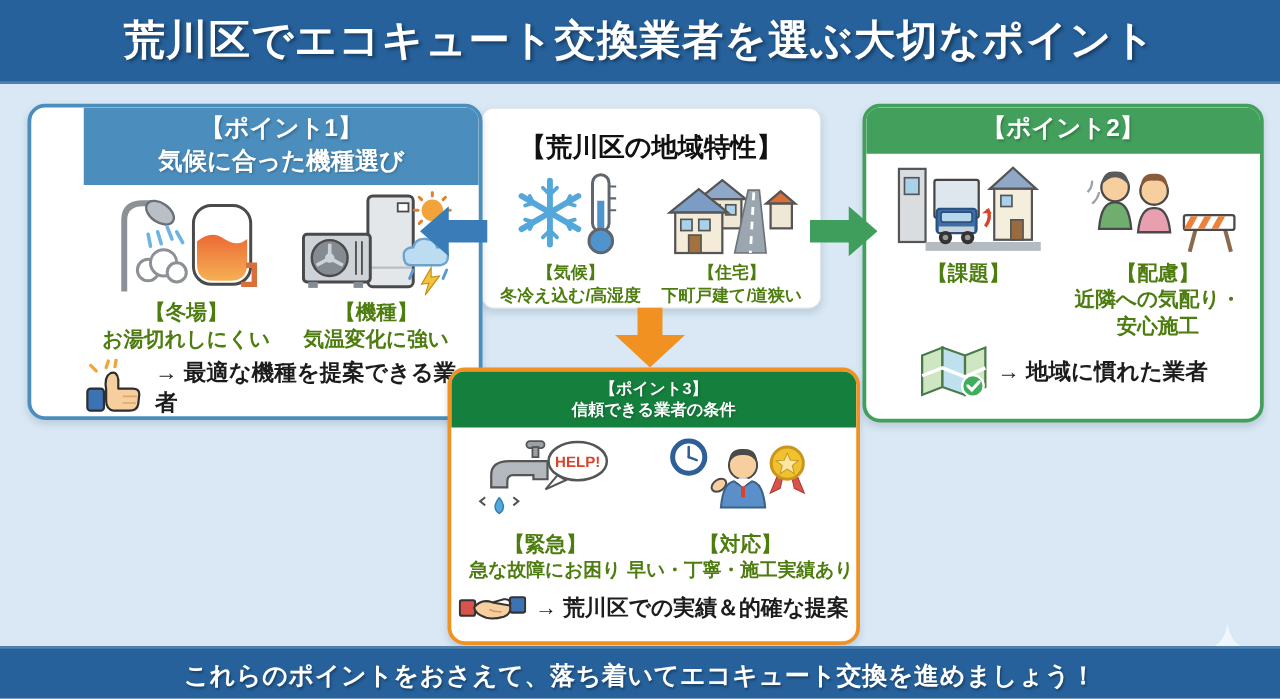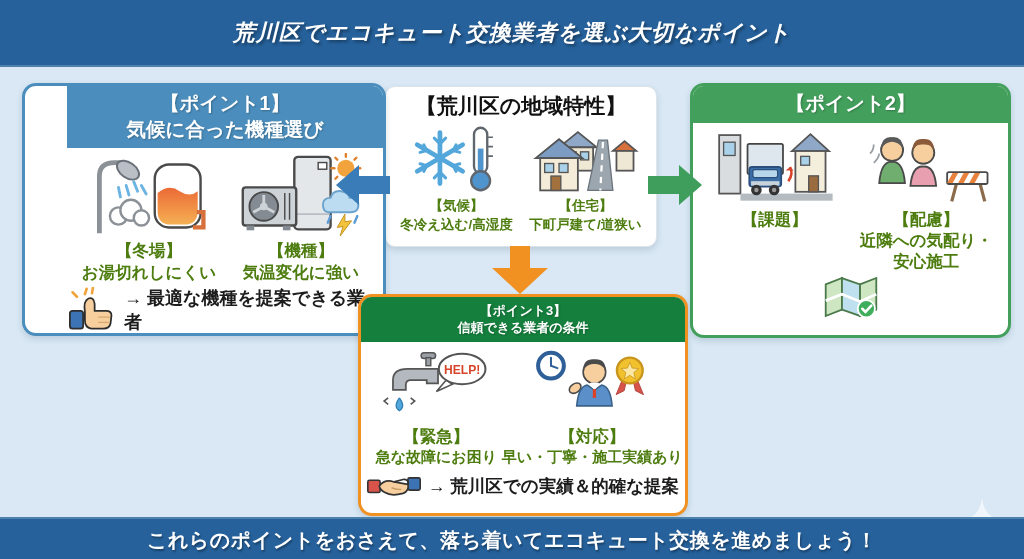--- a/index.html
+++ b/index.html
@@ -7,39 +7,39 @@
     position:relative;width:1024px;height:559px;overflow:hidden;
     background:#d9e8f4;
     font-family:"Liberation Sans","DejaVu Sans",sans-serif;
     color:#222;
   }
   
   .banner{position:absolute;left:0;width:1024px;background:#26619b;
     display:flex;align-items:center;justify-content:center;}
   #top-banner{top:0;height:65px;border-bottom:2px solid #4c80ad;}
   #bottom-banner{top:517px;height:42px;border-top:2px solid #4c80ad;}
-  .banner-title{color:#fff;font-weight:bold;font-size:22px;letter-spacing:1px;
-    text-shadow:2px 2px 3px rgba(0,0,0,.4);font-style:italic;}
+  .banner-title{color:#fff;font-weight:bold;font-size:33px;letter-spacing:1px;
+    text-shadow:2px 2px 3px rgba(0,0,0,.4);}
   .banner-msg{color:#fff;font-weight:bold;font-size:20px;letter-spacing:.5px;
     text-shadow:1px 2px 2px rgba(0,0,0,.35);}
   
   .panel{position:absolute;background:#fff;border-radius:14px;overflow:hidden;
     box-shadow:0 3px 6px rgba(50,80,110,.18);}
   .panel-header{color:#fff;font-weight:bold;text-align:center;
     font-size:19.5px;line-height:1.32;padding:5px 2px 6px;
     text-shadow:1px 1px 2px rgba(0,0,0,.25);}
   #panel-p1{left:22px;top:83px;width:316px;height:247px;border:3px solid #4b8ebd;padding-left:42px;}
   #panel-p1 .panel-header{background:#4b8ebd;}
   #panel-p2{left:690px;top:83px;width:315px;height:249px;border:3px solid #43a05c;}
   #panel-p2 .panel-header{background:#43a05c;}
   #panel-p3{left:358px;top:294px;width:324px;height:216px;border:3px solid #f09122;}
   #panel-p3 .panel-header{background:#15803d;font-size:13px;}
   #panel-center{left:385px;top:86px;width:270px;height:159px;border-radius:10px;
     border:1px solid #dde4ea;}
-  .center-title{font-weight:bold;font-size:21px;text-align:center;margin-top:5px;color:#111;}
+  .center-title{font-weight:bold;font-size:21px;text-align:center;margin-top:17px;color:#111;}
   
   .row{display:flex;padding:4px 6px 0;}
   .it{flex:1;display:flex;flex-direction:column;align-items:center;min-width:0;}
   .it.wide{flex:1.25;}
   .icon-wrap{display:flex;align-items:center;justify-content:center;}
   .p-big .icon-wrap{height:86px;}
   #panel-p2 .icon-wrap{height:80px;}
   #panel-p3 .icon-wrap{height:78px;text-align:center;}
   #panel-center .icon-wrap{height:70px;}
   .cap{font-weight:bold;color:#4d7c0f;text-align:center;white-space:pre-line;}
@@ -276,20 +276,21 @@
     </div>
     <div class="concl">
       <svg width="56" height="44" viewBox="0 0 62 48">
         <polygon points="3,10 21,3 21,38 3,45" fill="#cfe6c2" stroke="#4a7a4a" stroke-width="2"></polygon>
         <polygon points="21,3 41,10 41,45 21,38" fill="#bfe0ee" stroke="#4a7a4a" stroke-width="2"></polygon>
         <polygon points="41,10 59,3 59,38 41,45" fill="#cfe6c2" stroke="#4a7a4a" stroke-width="2"></polygon>
         <path d="M3 28 L21 21 L41 29 L59 21" fill="none" stroke="#fff" stroke-width="3"></path>
         <circle cx="48" cy="37" r="9.5" fill="#3fae5c" stroke="#fff" stroke-width="2"></circle>
         <path d="M43.5 37 l3.5 3.5 l6.5 -7" fill="none" stroke="#fff" stroke-width="2.8" stroke-linecap="round"></path>
       </svg>
+      <span>→ 地域に慣れた業者</span>
     </div>
   </section>
 
   <section class="panel" id="panel-p3">
     <div class="panel-header">
       <div>【ポイント3】</div>
       <div>信頼できる業者の条件</div>
     </div>
     <div class="row">
       <div class="it">

